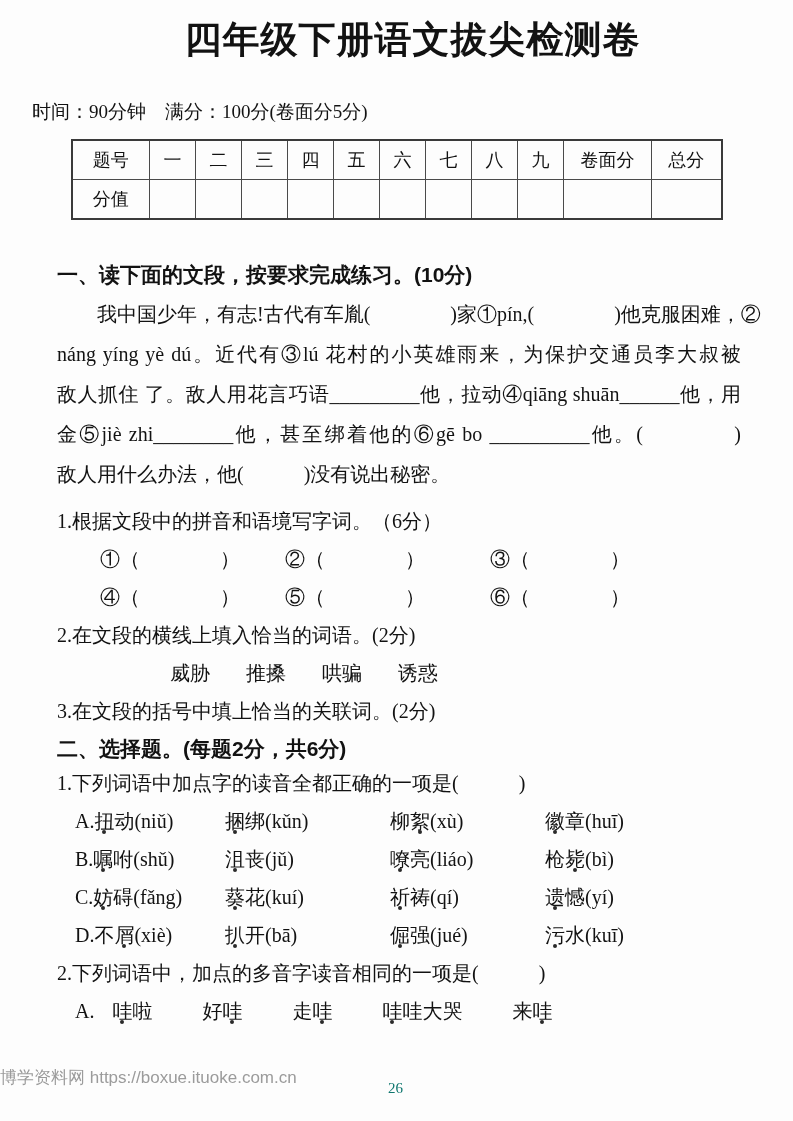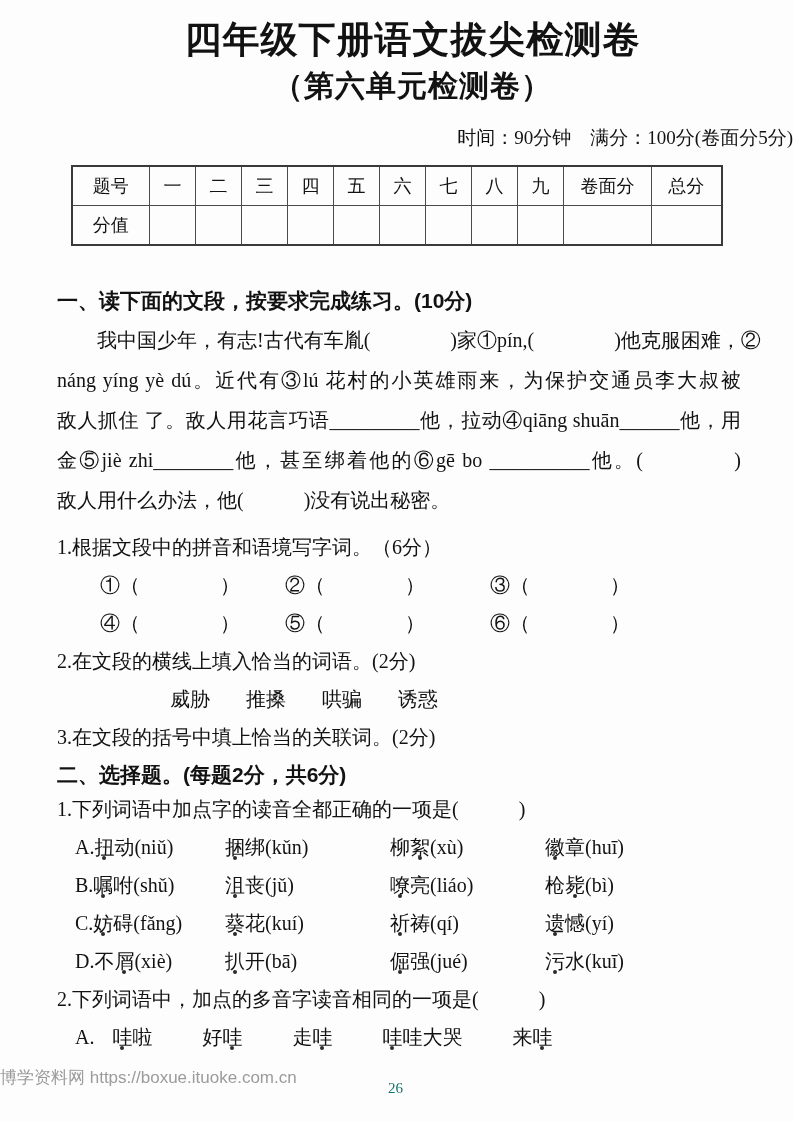--- a/index.html
+++ b/index.html
@@ -17,22 +17,22 @@
     font-family:"Liberation Sans", sans-serif;
     font-weight:700; font-size:37px; line-height:48px;
     text-align:center; letter-spacing:1px;
   }
   .subtitle {
     font-family:"Liberation Sans", sans-serif;
     font-weight:700; font-size:30px; line-height:44px;
     text-align:center; letter-spacing:1px;
   }
   .info {
-    text-align:right; font-size:19px; line-height:24px;
-    margin-top:18px;
+    text-align:left; font-size:19px; line-height:24px;
+    margin-top:36px;
   }
   table.score {
     border-collapse:collapse; table-layout:fixed;
     width:650px; margin:15px auto 0;
     border:2px solid #3a3a3a;
     font-family:Liberation Mono, monospace;
   }
   table.score td {
     border:1px solid #4a4a4a;
     height:38px; text-align:center; vertical-align:middle;
@@ -91,21 +91,20 @@
     font-family:"Liberation Serif", serif;
   }
 </style>
 </head>
 <body>
 
 <div class="page">
 
   <div class="hdr">
     <div class="title">四年级下册语文拔尖检测卷</div>
-    <div class="subtitle">（第六单元检测卷）</div>
     <div class="info">时间：90分钟　满分：100分(卷面分5分)</div>
   </div>
 
   <table class="score">
     <colgroup>
       <col style="width:78px">
       <col style="width:46px">
         <col style="width:46px">
         <col style="width:46px">
       <col style="width:46px">

